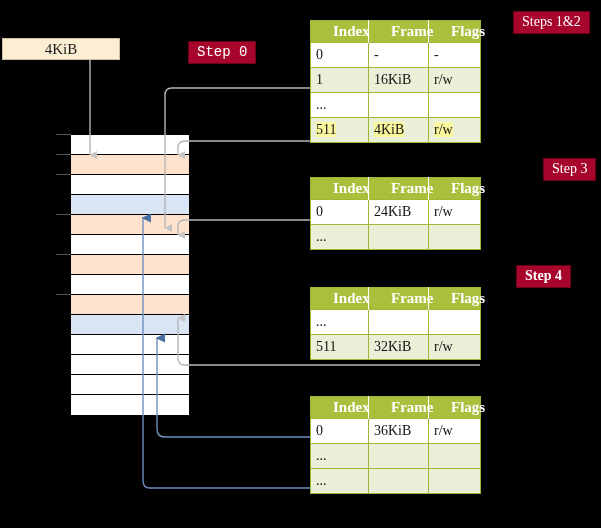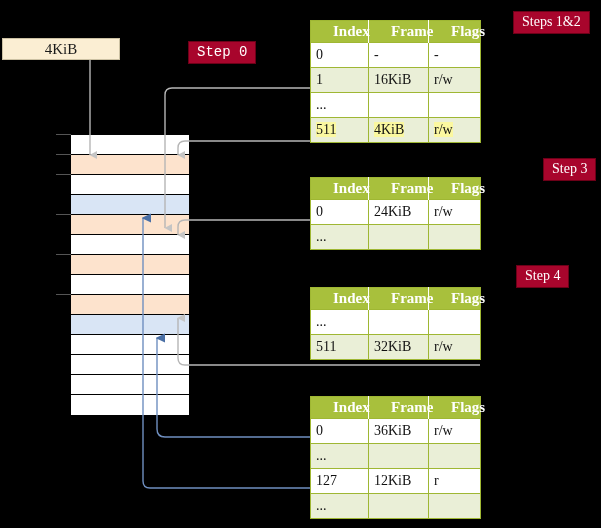--- a/index.html
+++ b/index.html
@@ -20,21 +20,21 @@
   
   .step-badge{
     background:#a8052c;color:#fff;font-size:14px;
     padding:2px 8px 3px 8px;white-space:nowrap;
     border:1px solid #6d0018;box-sizing:border-box;
     display:inline-block;line-height:1.15;
   }
   #step0{left:188px;top:41px;font-family:Liberation Mono, monospace;}
   #steps12{left:513px;top:11px;}
   #step3{left:535px;top:158px;margin-left:8px;}
-  #step4{left:516px;top:265px;}
+  #step4{left:516px;top:265px;font-weight:bold;}
 
   
   #mem-grid{
     left:70px;top:134px;width:120px;height:280px;
     border:1px solid #000;box-sizing:border-box;background:#fff;
   }
   .mem-row{height:20px;box-sizing:border-box;border-bottom:1px solid #000;background:#fff;}
   .mem-row:last-child{border-bottom:none;}
   .mem-row.orange{background:#fde3cd;}
   .mem-row.blue{background:#d9e5f5;}
@@ -257,24 +257,19 @@
     <tr class="plain">
       <td>0</td>
       <td>36KiB</td>
       <td>r/w</td>
     </tr>
     <tr class="tint">
       <td>...</td>
       <td></td>
       <td></td>
     </tr>
-    <tr class="plain">
-      <td>127</td>
-      <td>12KiB</td>
-      <td>r</td>
-    </tr>
     <tr class="tint">
       <td>...</td>
       <td></td>
       <td></td>
     </tr>
   </tbody>
 </table>
 
 </body></html>

